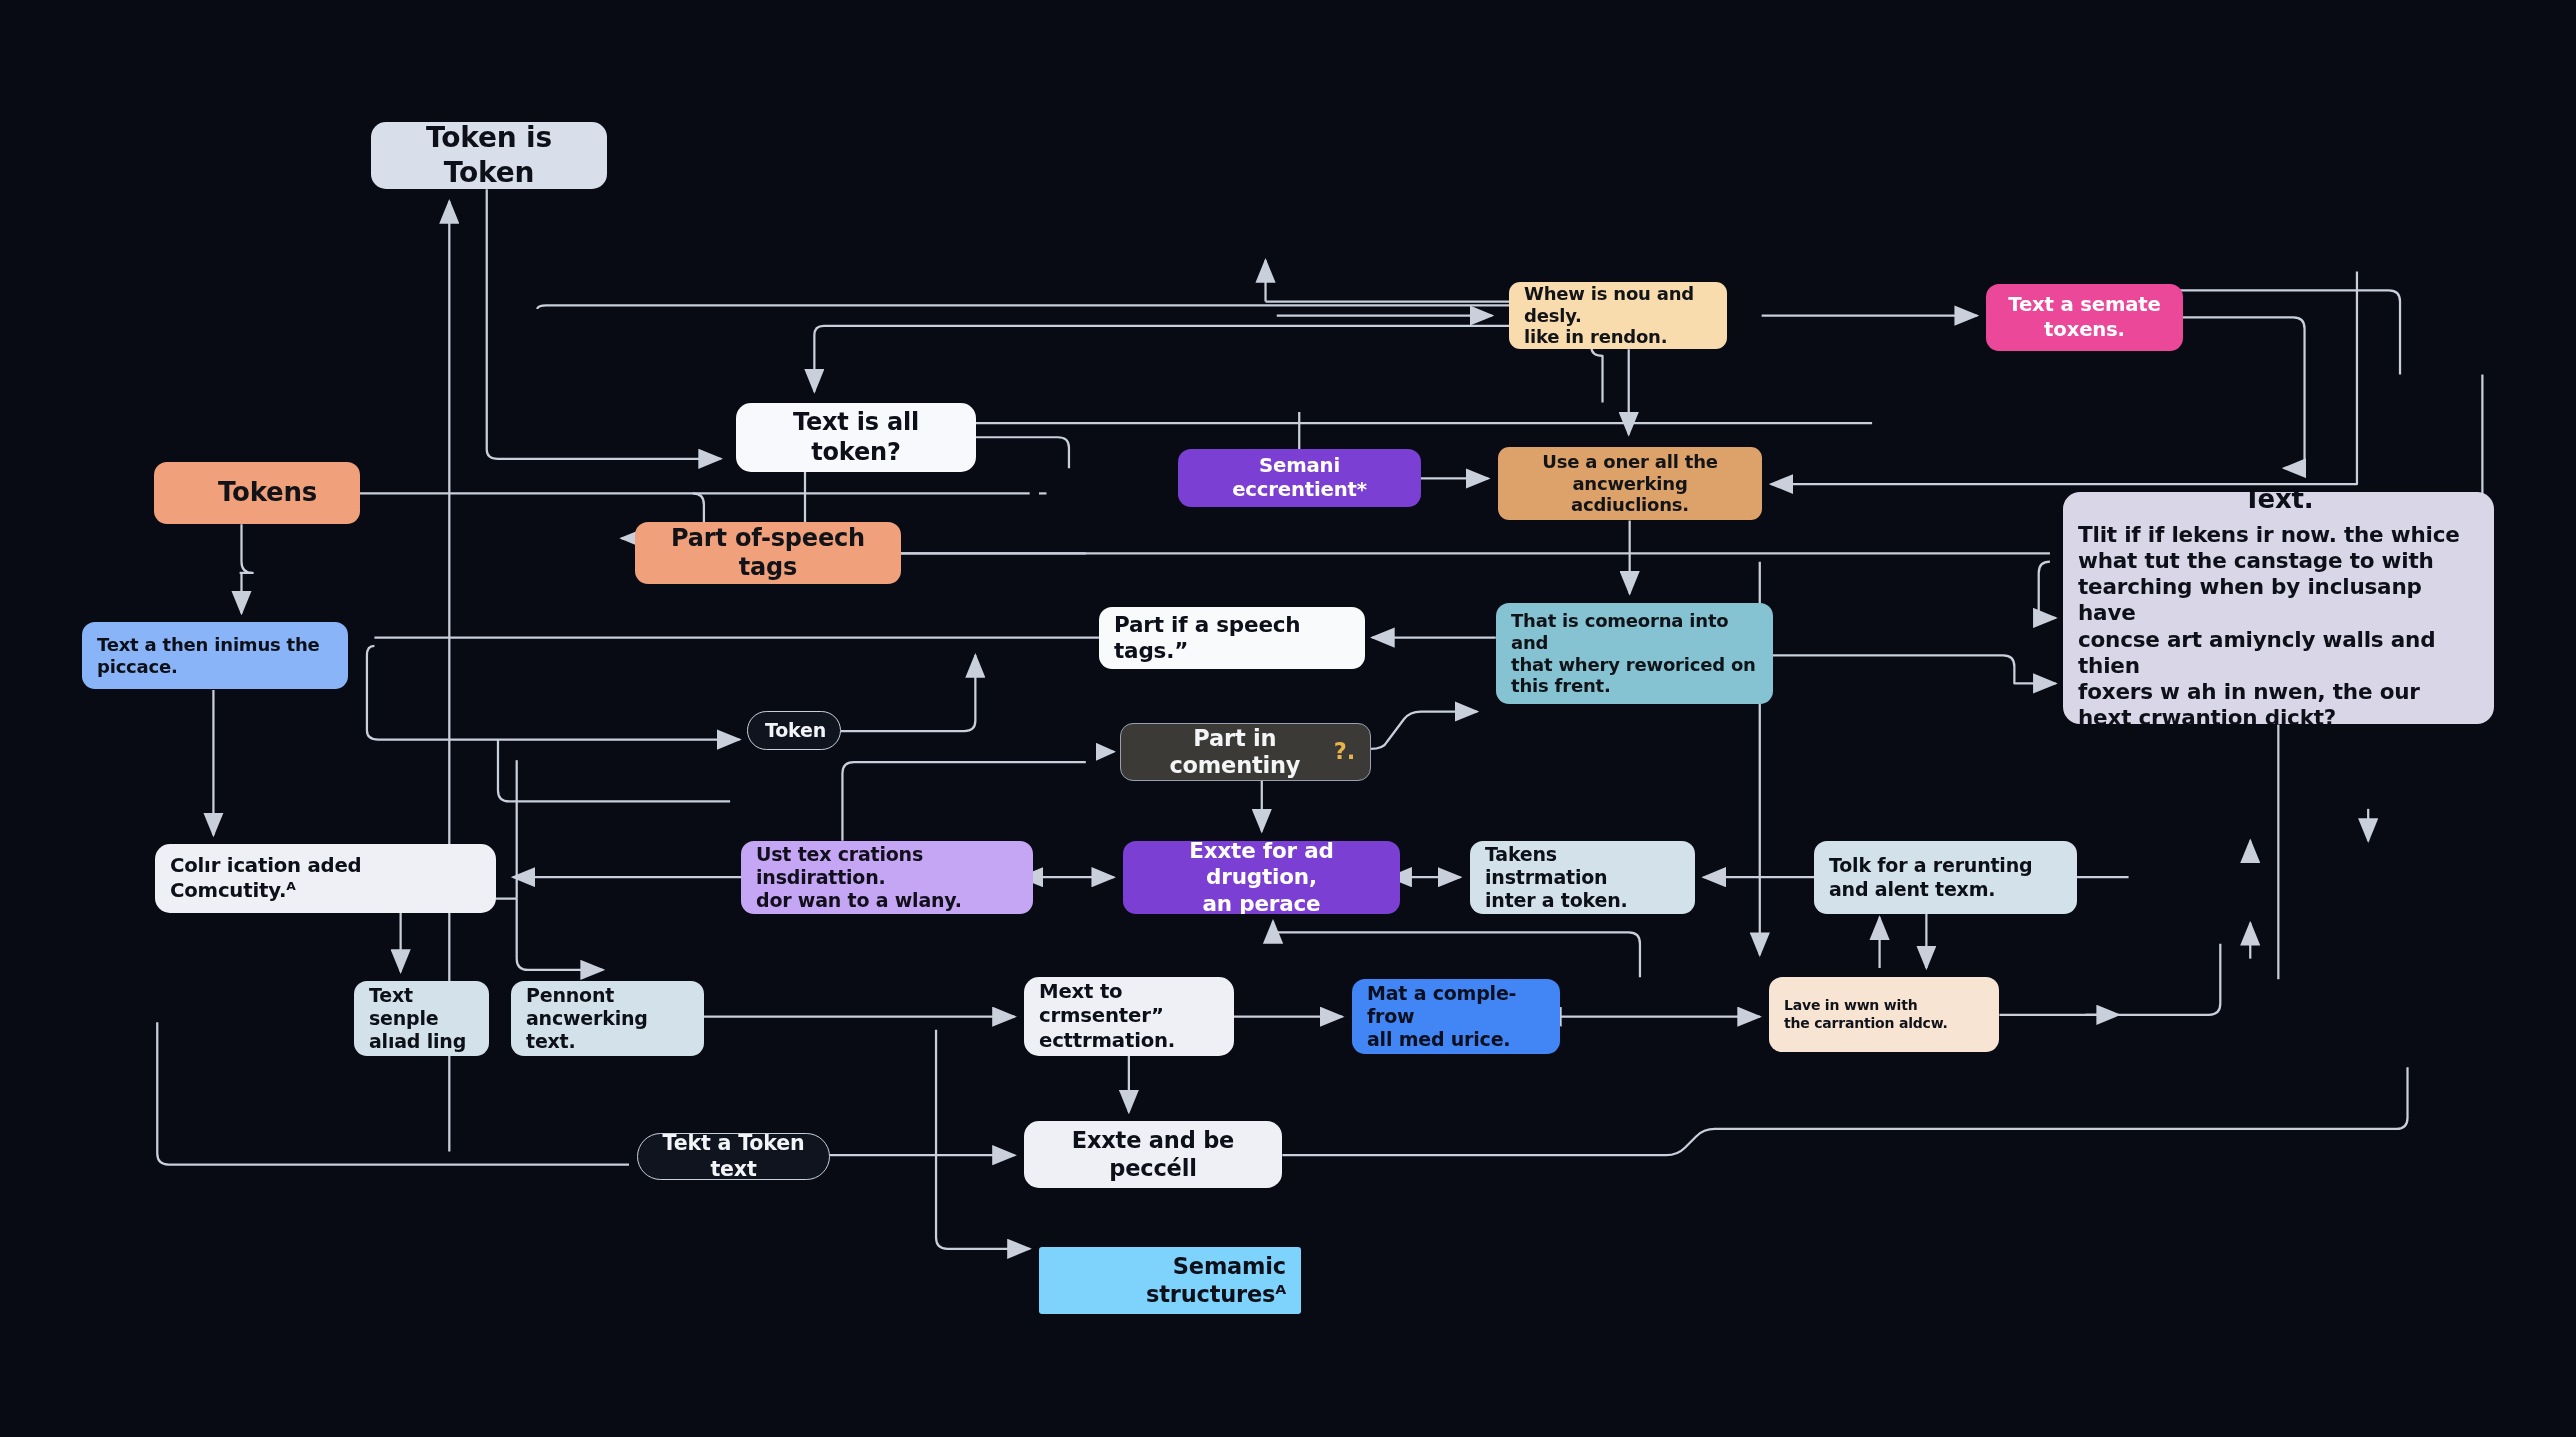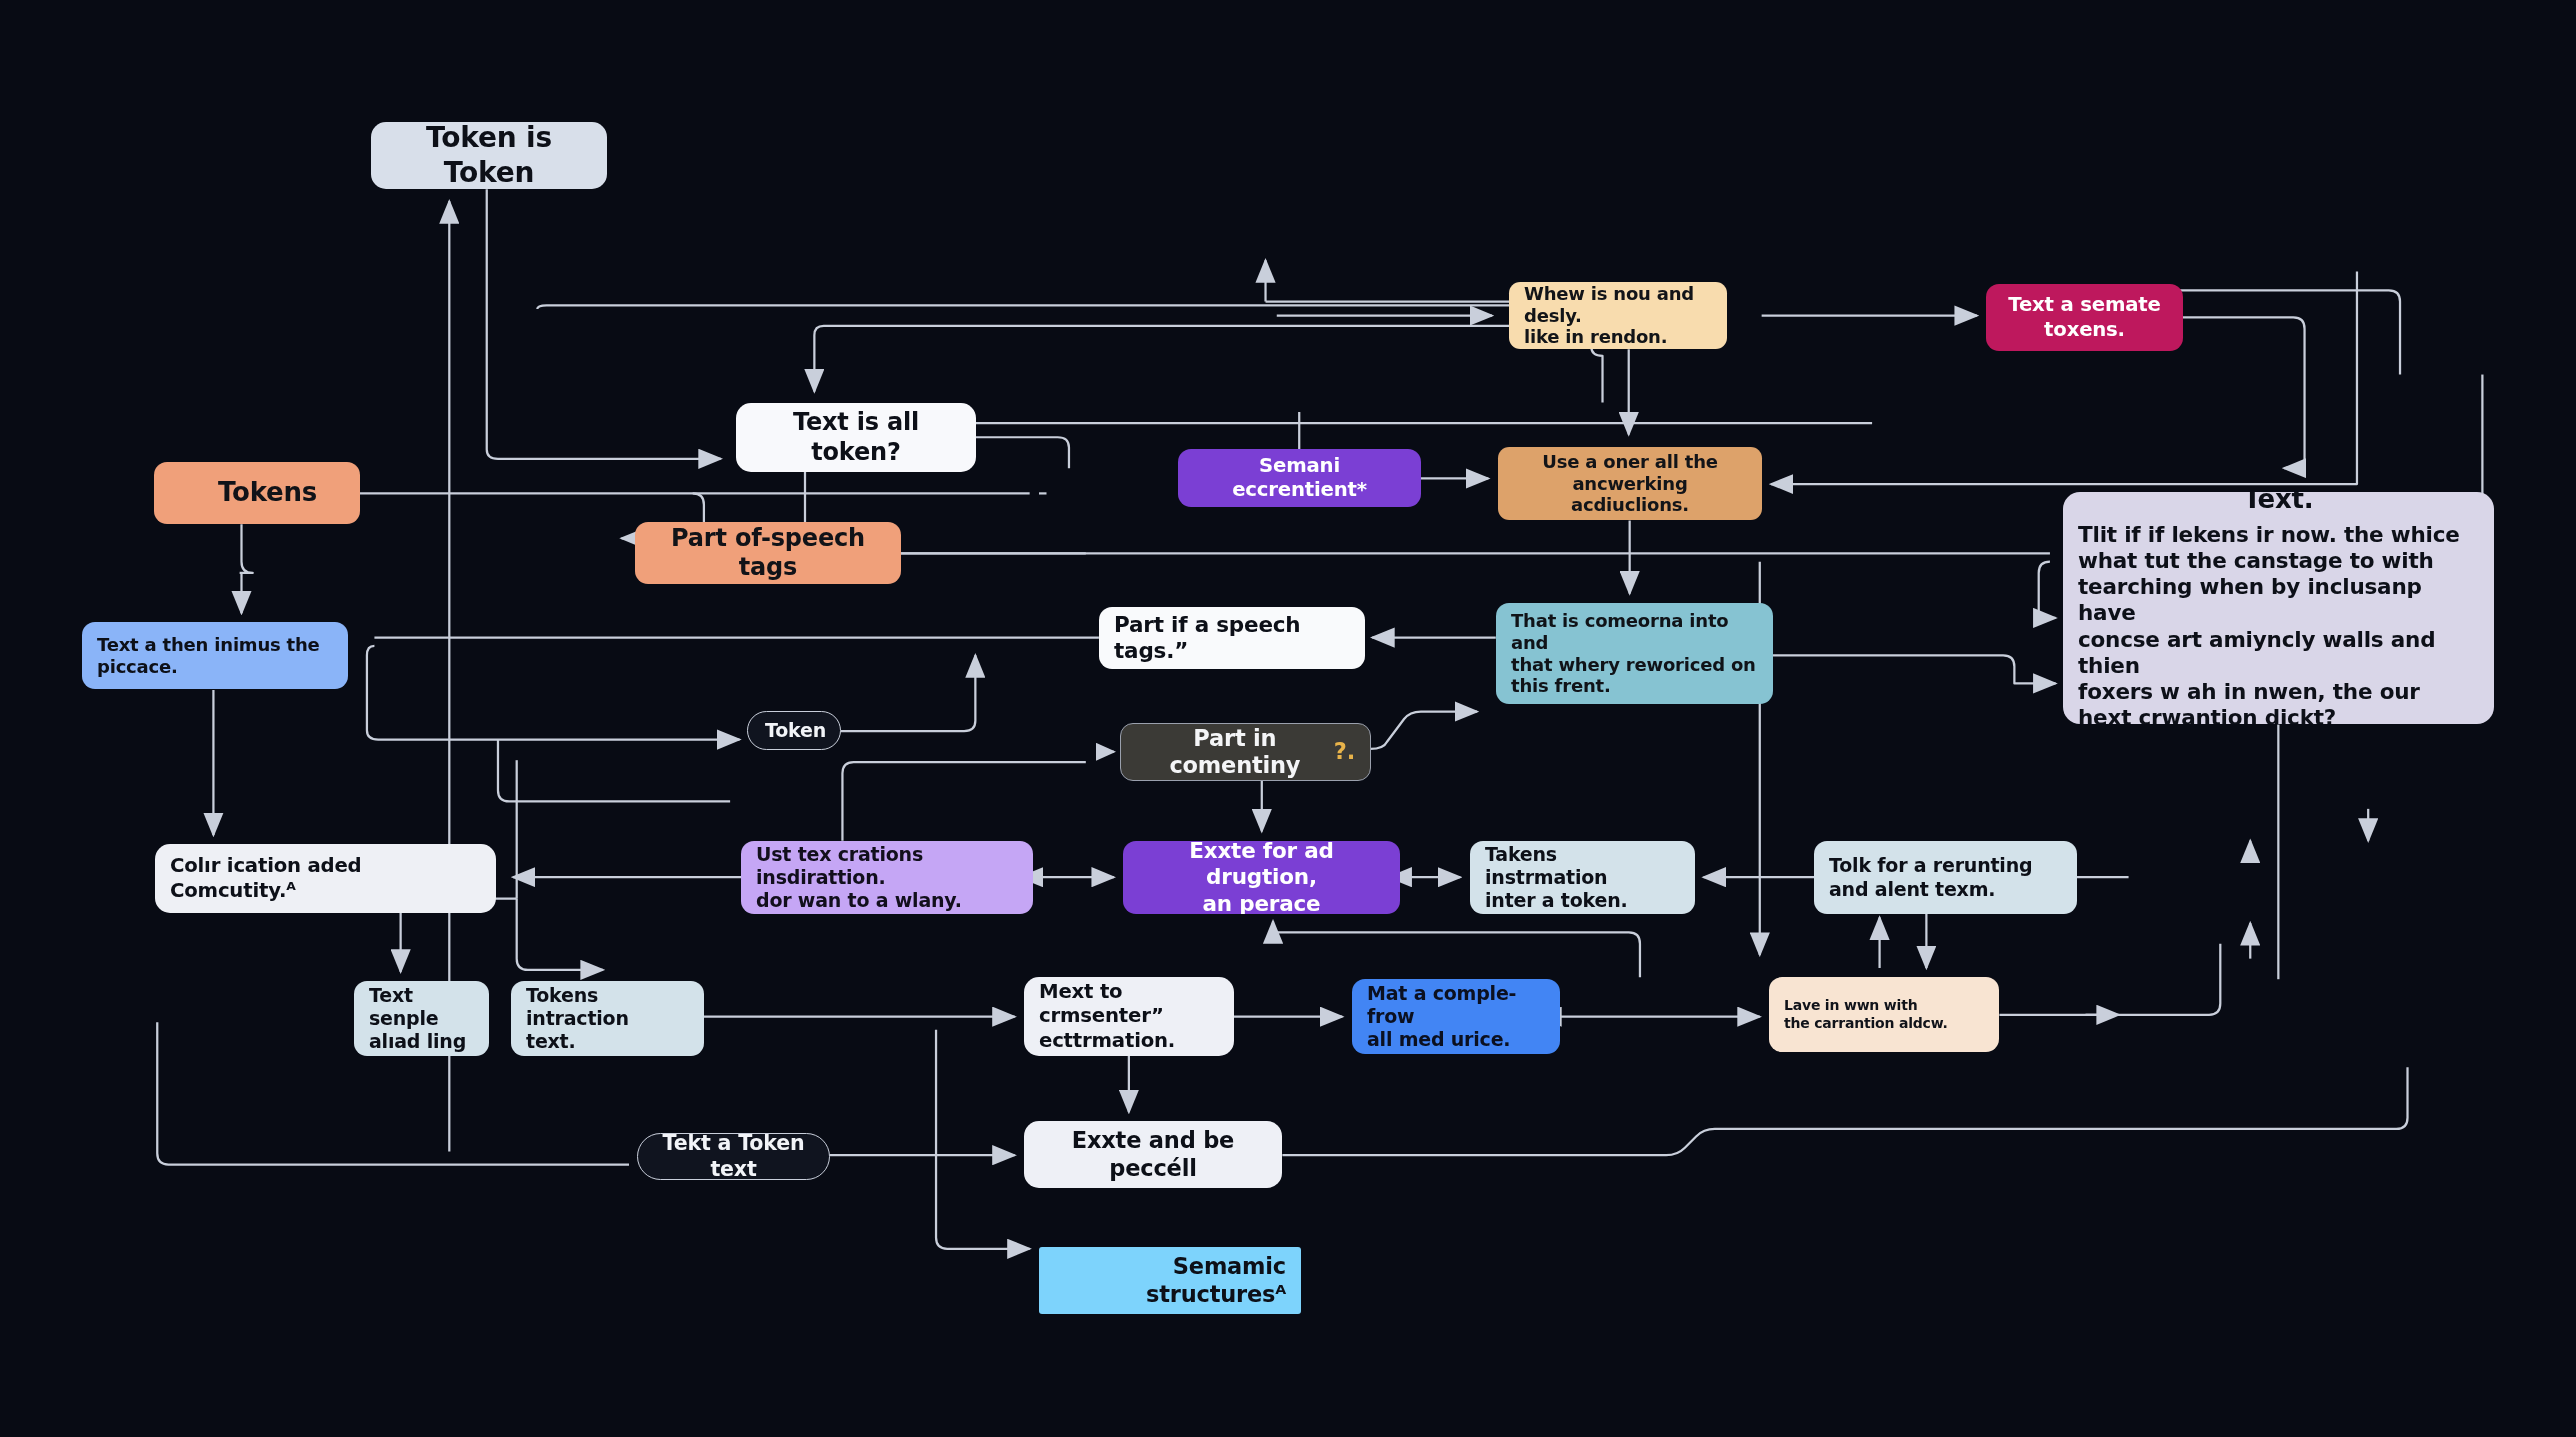--- a/index.html
+++ b/index.html
@@ -149,21 +149,21 @@
     </g>
   </svg>
 
 <div class="node" style="left: 371px; top: 122px; width: 236px; height: 67px; background: rgb(216, 223, 234); color: rgb(13, 16, 24); font-size: 28px; border-radius: 15px;">
       <span class="nlabel">Token is Token</span>
     </div>
     <div class="node left" style="left: 1509px; top: 282px; width: 218px; height: 67px; background: rgb(248, 220, 174); color: rgb(18, 20, 24); font-size: 18px; border-radius: 11.2px; align-items: center;">
       <span class="nlabel">Whew is nou and desly.
 like in rendon.</span>
     </div>
-    <div class="node" style="left: 1986px; top: 284px; width: 197px; height: 67px; background: #be185d; color: rgb(255, 255, 255); font-size: 19.7px; border-radius: 13px;">
+    <div class="node" style="left: 1986px; top: 284px; width: 197px; height: 67px; background: #ec4899; color: rgb(255, 255, 255); font-size: 19.7px; border-radius: 13px;">
       <span class="nlabel">Text a semate
 toxens.</span>
     </div>
     <div class="node" style="left: 736px; top: 403px; width: 240px; height: 69px; background: rgb(248, 249, 252); color: rgb(13, 16, 24); font-size: 24px; border-radius: 15px;">
       <span class="nlabel">Text is all token?</span>
     </div>
     <div class="node" style="left: 1178px; top: 449px; width: 243px; height: 58px; background: rgb(123, 63, 212); color: rgb(255, 255, 255); font-size: 19.7px; border-radius: 13px;">
       <span class="nlabel">Semani eccrentient*</span>
     </div>
     <div class="node" style="left: 1498px; top: 447px; width: 264px; height: 73px; background: rgb(221, 162, 106); color: rgb(18, 20, 24); font-size: 18px; border-radius: 11.2px;">
@@ -223,21 +223,21 @@
     </div>
     <div class="node left" style="left: 1814px; top: 841px; width: 263px; height: 73px; background: rgb(211, 226, 234); color: rgb(13, 16, 24); font-size: 19px; border-radius: 13px;">
       <span class="nlabel">Tolk for a rerunting
 and alent texm.</span>
     </div>
     <div class="node left" style="left: 354px; top: 981px; width: 135px; height: 75px; background: rgb(211, 226, 234); color: rgb(13, 16, 24); font-size: 19px; border-radius: 13px;">
       <span class="nlabel">Text senple
 alıad ling</span>
     </div>
     <div class="node left" style="left: 511px; top: 981px; width: 193px; height: 75px; background: rgb(211, 226, 234); color: rgb(13, 16, 24); font-size: 19px; border-radius: 13px;">
-      <span class="nlabel">Tokens intraction
+      <span class="nlabel">Pennont ancwerking
 text.</span>
     </div>
     <div class="node left" style="left: 1024px; top: 977px; width: 210px; height: 79px; background: rgb(238, 240, 246); color: rgb(13, 16, 24); font-size: 19.7px; border-radius: 15px;">
       <span class="nlabel">Mext to crmsenter”
 ecttrmation.</span>
     </div>
     <div class="node left" style="left: 1352px; top: 979px; width: 208px; height: 75px; background: rgb(66, 133, 244); color: rgb(11, 16, 32); font-size: 19px; border-radius: 13px;">
       <span class="nlabel">Mat a comple-frow
 all med urice.</span>
     </div>

